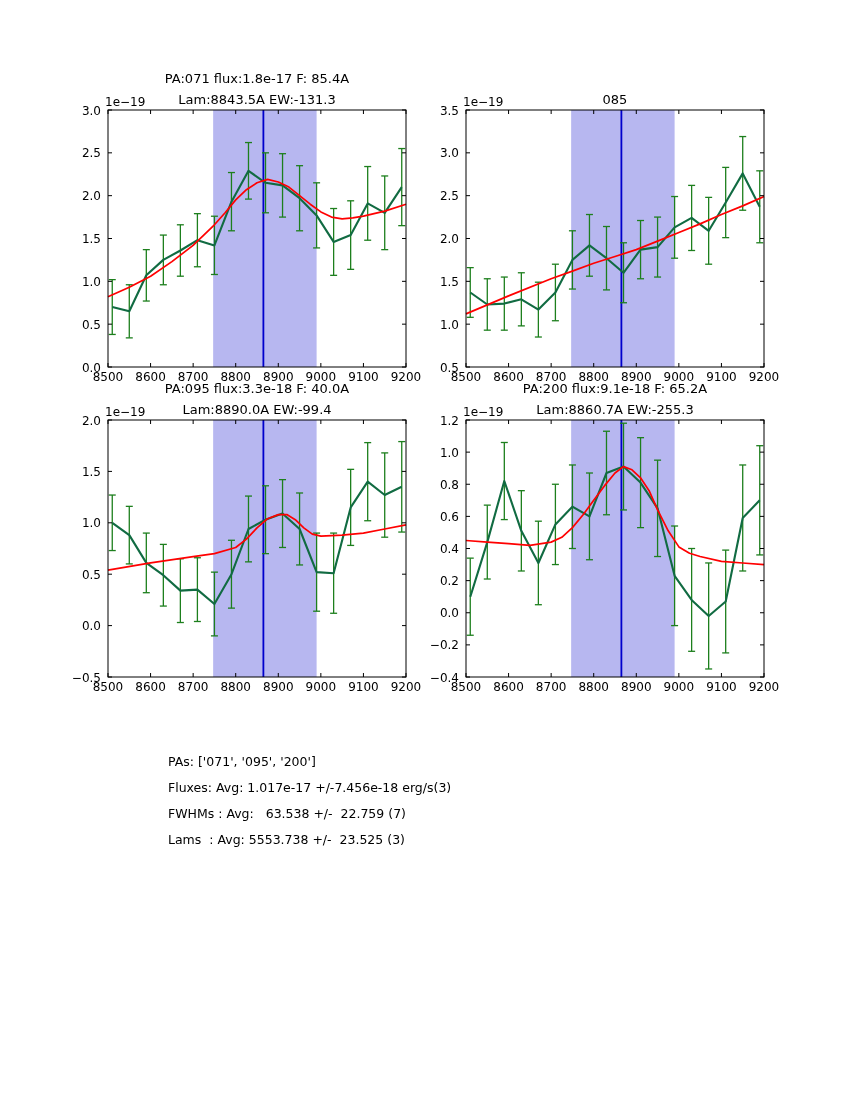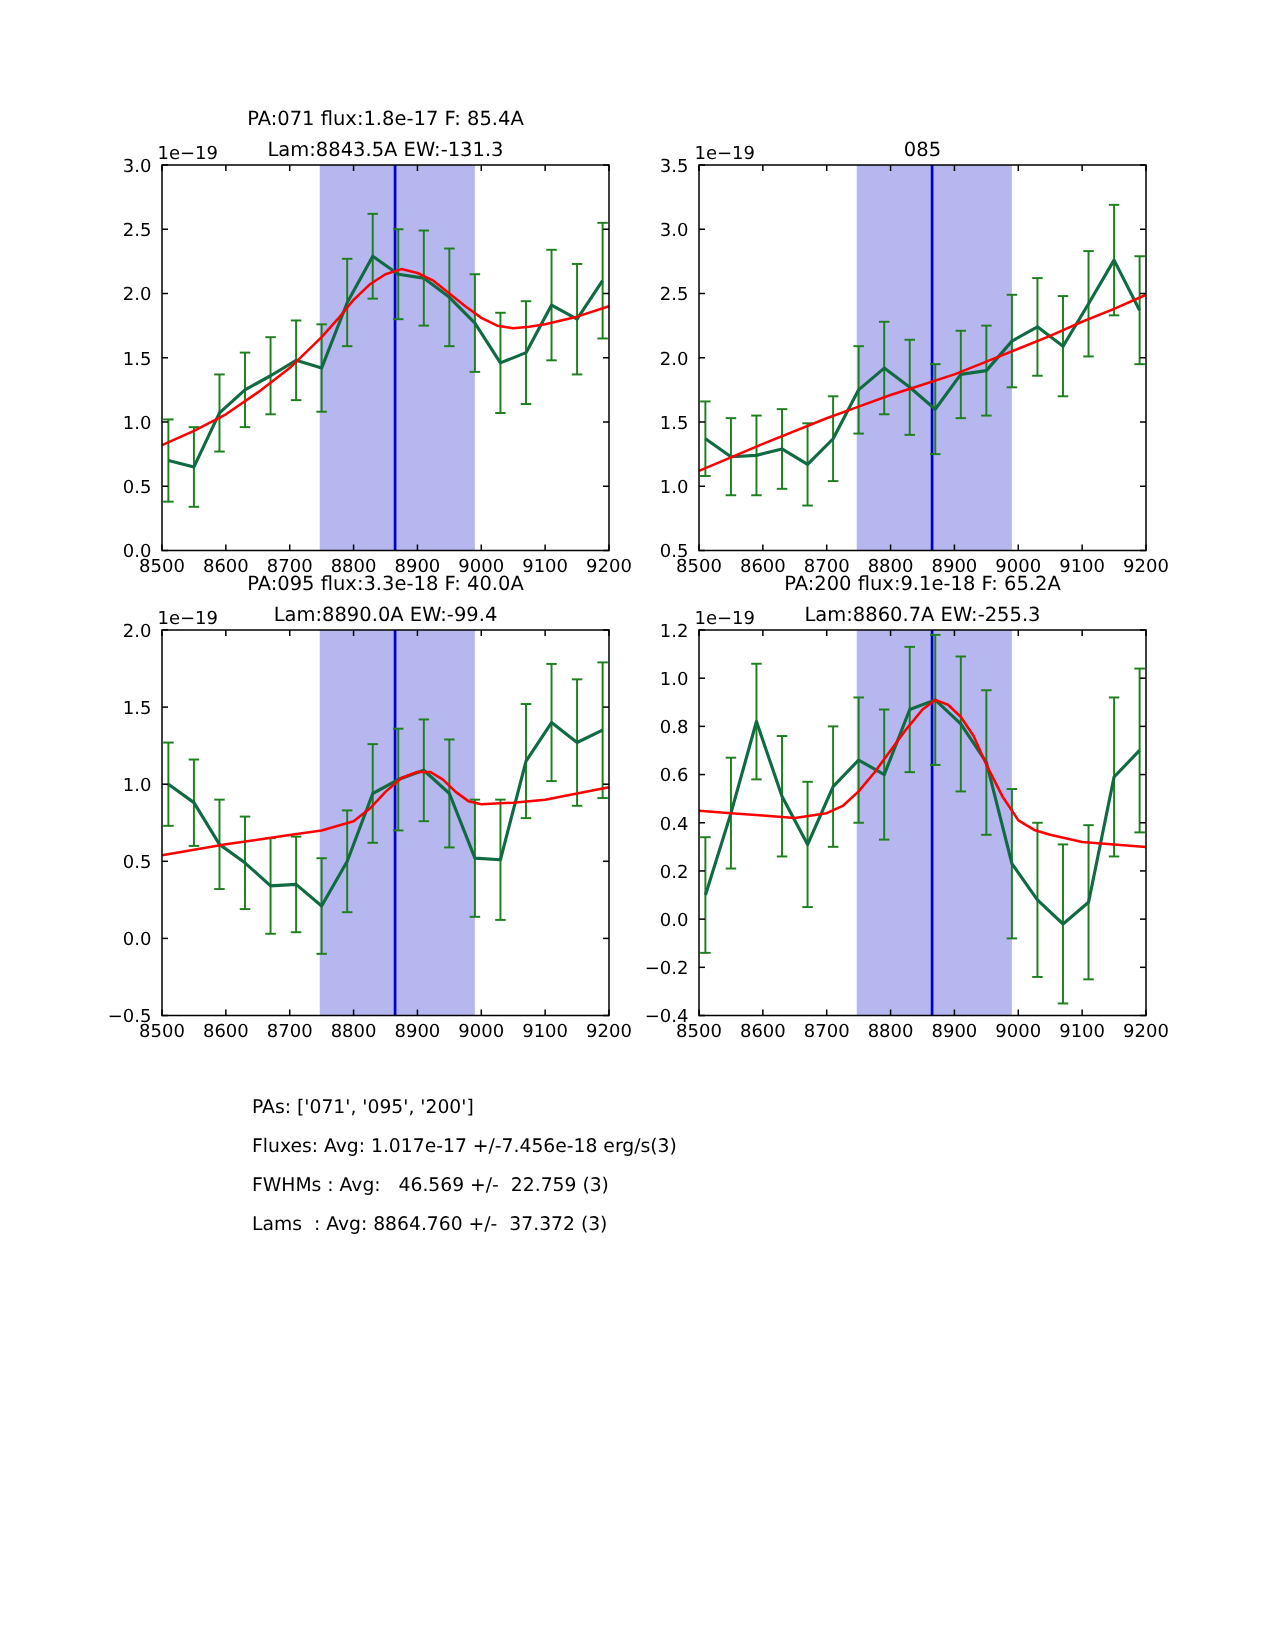--- a/index.html
+++ b/index.html
@@ -2,21 +2,21 @@
 <html><head>
 <meta charset="utf-8">
 <style>
   html,body{margin:0;padding:0;background:#ffffff;}
   .page{position:relative;width:850px;height:1100px;background:#ffffff;overflow:hidden;
         font-family:"DejaVu Sans",sans-serif;color:#000;}
   svg{position:absolute;left:0;top:0;}
   svg text{fill:#000000;}
   .tick{font:12px "DejaVu Sans",sans-serif;}
   .title{font:13px "DejaVu Sans",sans-serif;}
-  .summary{position:absolute;left:168px;top:730px;}
+  .summary{position:absolute;left:168px;top:754px;}
   .sline{white-space:pre;height:26px;line-height:26px;font:12.5px "DejaVu Sans",sans-serif;}
 </style>
 </head>
 <body>
 
 <div class="page">
   <svg id="fig" width="850" height="1100" viewBox="0 0 850 1100">
       <g>
         <rect x="213.1514285714286" y="110" width="103.44857142857143" height="257" fill="#b7b7f0"></rect>
         <line x1="263.3857142857143" y1="110" x2="263.3857142857143" y2="367" stroke="#0000cc" stroke-width="1.8"></line>
@@ -468,16 +468,16 @@
         <text x="459" y="456.625" text-anchor="end" class="tick">1.0</text>
         <text x="459" y="424.5" text-anchor="end" class="tick">1.2</text>
         <text x="615" y="393" text-anchor="middle" class="title">PA:200 flux:9.1e-18 F: 65.2A</text>
         <text x="615" y="414" text-anchor="middle" class="title">Lam:8860.7A EW:-255.3</text>
         <text x="463" y="416" class="tick">1e−19</text>
       </g>
     </svg>
   <div class="summary">
     <div class="sline">PAs: ['071', '095', '200']</div>
     <div class="sline">Fluxes: Avg: 1.017e-17 +/-7.456e-18 erg/s(3)</div>
-    <div class="sline">FWHMs : Avg:   46.569 +/-  22.759 (3)</div>
-    <div class="sline">Lams  : Avg: 8864.760 +/-  37.372 (3)</div>
+    <div class="sline">FWHMs : Avg:   63.538 +/-  22.759 (7)</div>
+    <div class="sline">Lams  : Avg: 5553.738 +/-  23.525 (3)</div>
   </div>
 </div>
 
 </body></html>

